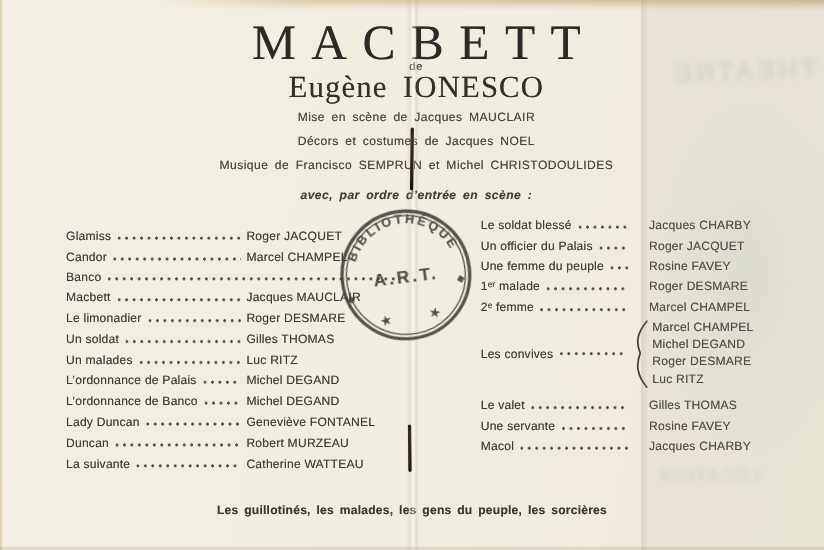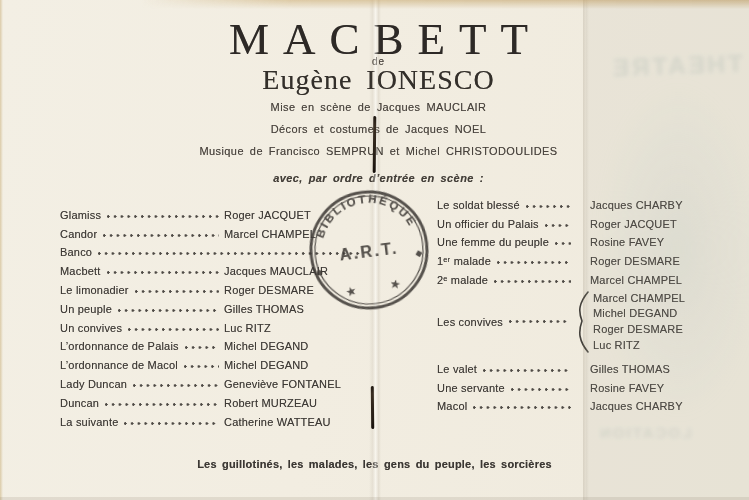--- a/index.html
+++ b/index.html
@@ -114,36 +114,36 @@
         <span class="role">Macbett</span>
         <span class="leader"></span>
         <span class="actor">Jacques MAUCLAIR</span>
       </div>
     <div class="row">
         <span class="role">Le limonadier</span>
         <span class="leader"></span>
         <span class="actor">Roger DESMARE</span>
       </div>
     <div class="row">
-        <span class="role">Un peuple</span>
+        <span class="role">Un soldat</span>
         <span class="leader"></span>
         <span class="actor">Gilles THOMAS</span>
       </div>
     <div class="row">
-        <span class="role">Un convives</span>
+        <span class="role">Un malades</span>
         <span class="leader"></span>
         <span class="actor">Luc RITZ</span>
       </div>
     <div class="row">
         <span class="role">L’ordonnance de Palais</span>
         <span class="leader"></span>
         <span class="actor">Michel DEGAND</span>
       </div>
     <div class="row">
-        <span class="role">L’ordonnance de Macol</span>
+        <span class="role">L’ordonnance de Banco</span>
         <span class="leader"></span>
         <span class="actor">Michel DEGAND</span>
       </div>
     <div class="row">
         <span class="role">Lady Duncan</span>
         <span class="leader"></span>
         <span class="actor">Geneviève FONTANEL</span>
       </div>
     <div class="row">
         <span class="role">Duncan</span>
@@ -172,21 +172,21 @@
         <span class="role">Une femme du peuple</span>
         <span class="leader"></span>
         <span class="actor">Rosine FAVEY</span>
       </div>
     <div class="row">
         <span class="role">1ᵉʳ malade</span>
         <span class="leader"></span>
         <span class="actor">Roger DESMARE</span>
       </div>
     <div class="row">
-        <span class="role">2ᵉ malade</span>
+        <span class="role">2ᵉ femme</span>
         <span class="leader"></span>
         <span class="actor">Marcel CHAMPEL</span>
       </div>
 
     <div class="convives">
       <span class="role">Les convives</span>
       <span class="leader"></span>
       <svg class="brace" viewBox="0 0 16 62">
         <path d="M14,1 C5,12 4,20 8,30 C4,41 5,50 14,61" fill="none" stroke="#43403b" stroke-width="1.6" stroke-linecap="round"></path>
       </svg>

